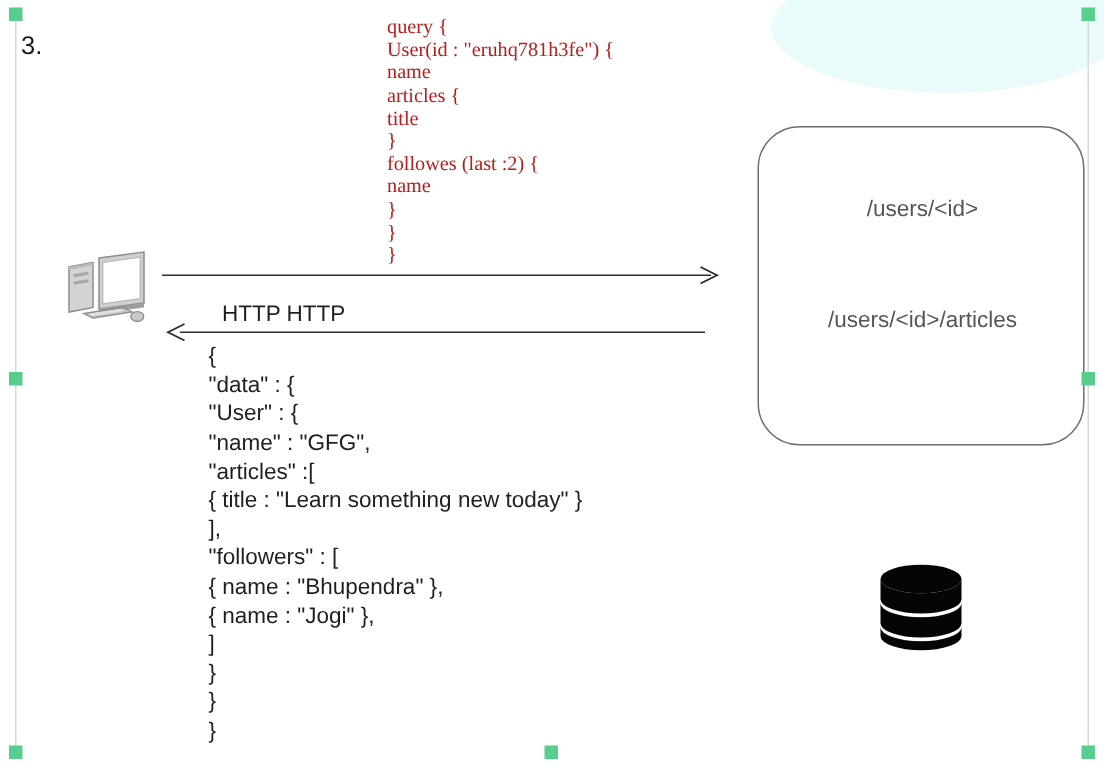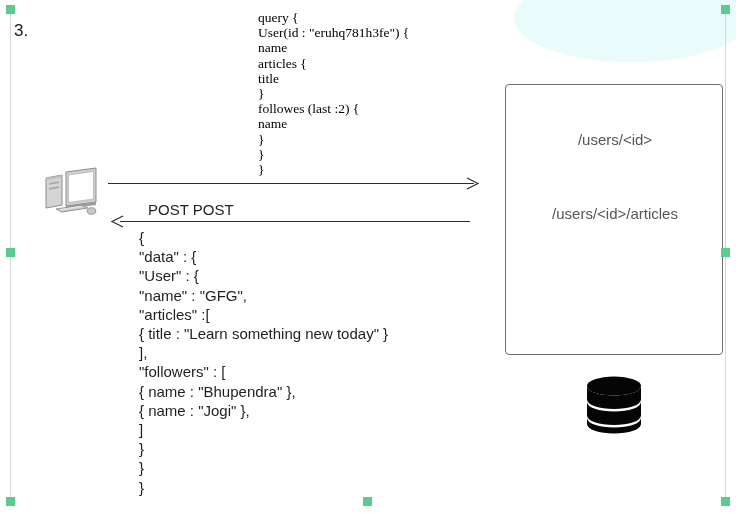--- a/index.html
+++ b/index.html
@@ -42,21 +42,21 @@
   }
 
   
   #query-block {
     position: absolute;
     left: 258px;
     top: 10px;
     font-family: "Liberation Serif", serif;
     font-size: 13.5px;
     line-height: 15.2px;
-    color: #000000;
+    color: #b91c1c;
     white-space: pre;
   }
 
   
   #response-block {
     position: absolute;
     left: 139px;
     top: 228px;
     font-family: "Liberation Sans", sans-serif;
     font-size: 15px;
@@ -87,23 +87,23 @@
     color: #1f1f1f;
     white-space: pre;
   }
 
   
   #rest-card {
     position: absolute;
     left: 505px;
     top: 84px;
     width: 218px;
-    height: 271px;
+    height: 213px;
     border: 1px solid #6e6e6e;
-    border-radius: 4px;
+    border-radius: 28px;
     background: transparent;
     box-sizing: border-box;
     z-index: 8;
   }
   .endpoint {
     position: absolute;
     left: 0;
     width: 218px;
     text-align: center;
     font-size: 15px;
@@ -169,21 +169,21 @@
 }
 }</div>
 
   <div class="arrow-line" style="left:108px; top:183px; width:366px;"></div>
   <div class="chev" style="left:466px; top:177px;">
     <svg width="14" height="14" viewBox="0 0 14 14">
       <polyline points="1,1 12,6.5 1,12" fill="none" stroke="#2b2b2b" stroke-width="1.2"></polyline>
     </svg>
   </div>
 
-  <div id="http-post-label">POST POST</div>
+  <div id="http-post-label">HTTP HTTP</div>
 
   <div class="arrow-line" style="left:120px; top:221px; width:350px;"></div>
   <div class="chev" style="left:110px; top:215px;">
     <svg width="14" height="14" viewBox="0 0 14 14">
       <polyline points="13,1 2,6.5 13,12" fill="none" stroke="#2b2b2b" stroke-width="1.2"></polyline>
     </svg>
   </div>
 
   <div id="response-block">{
 "data" : {

